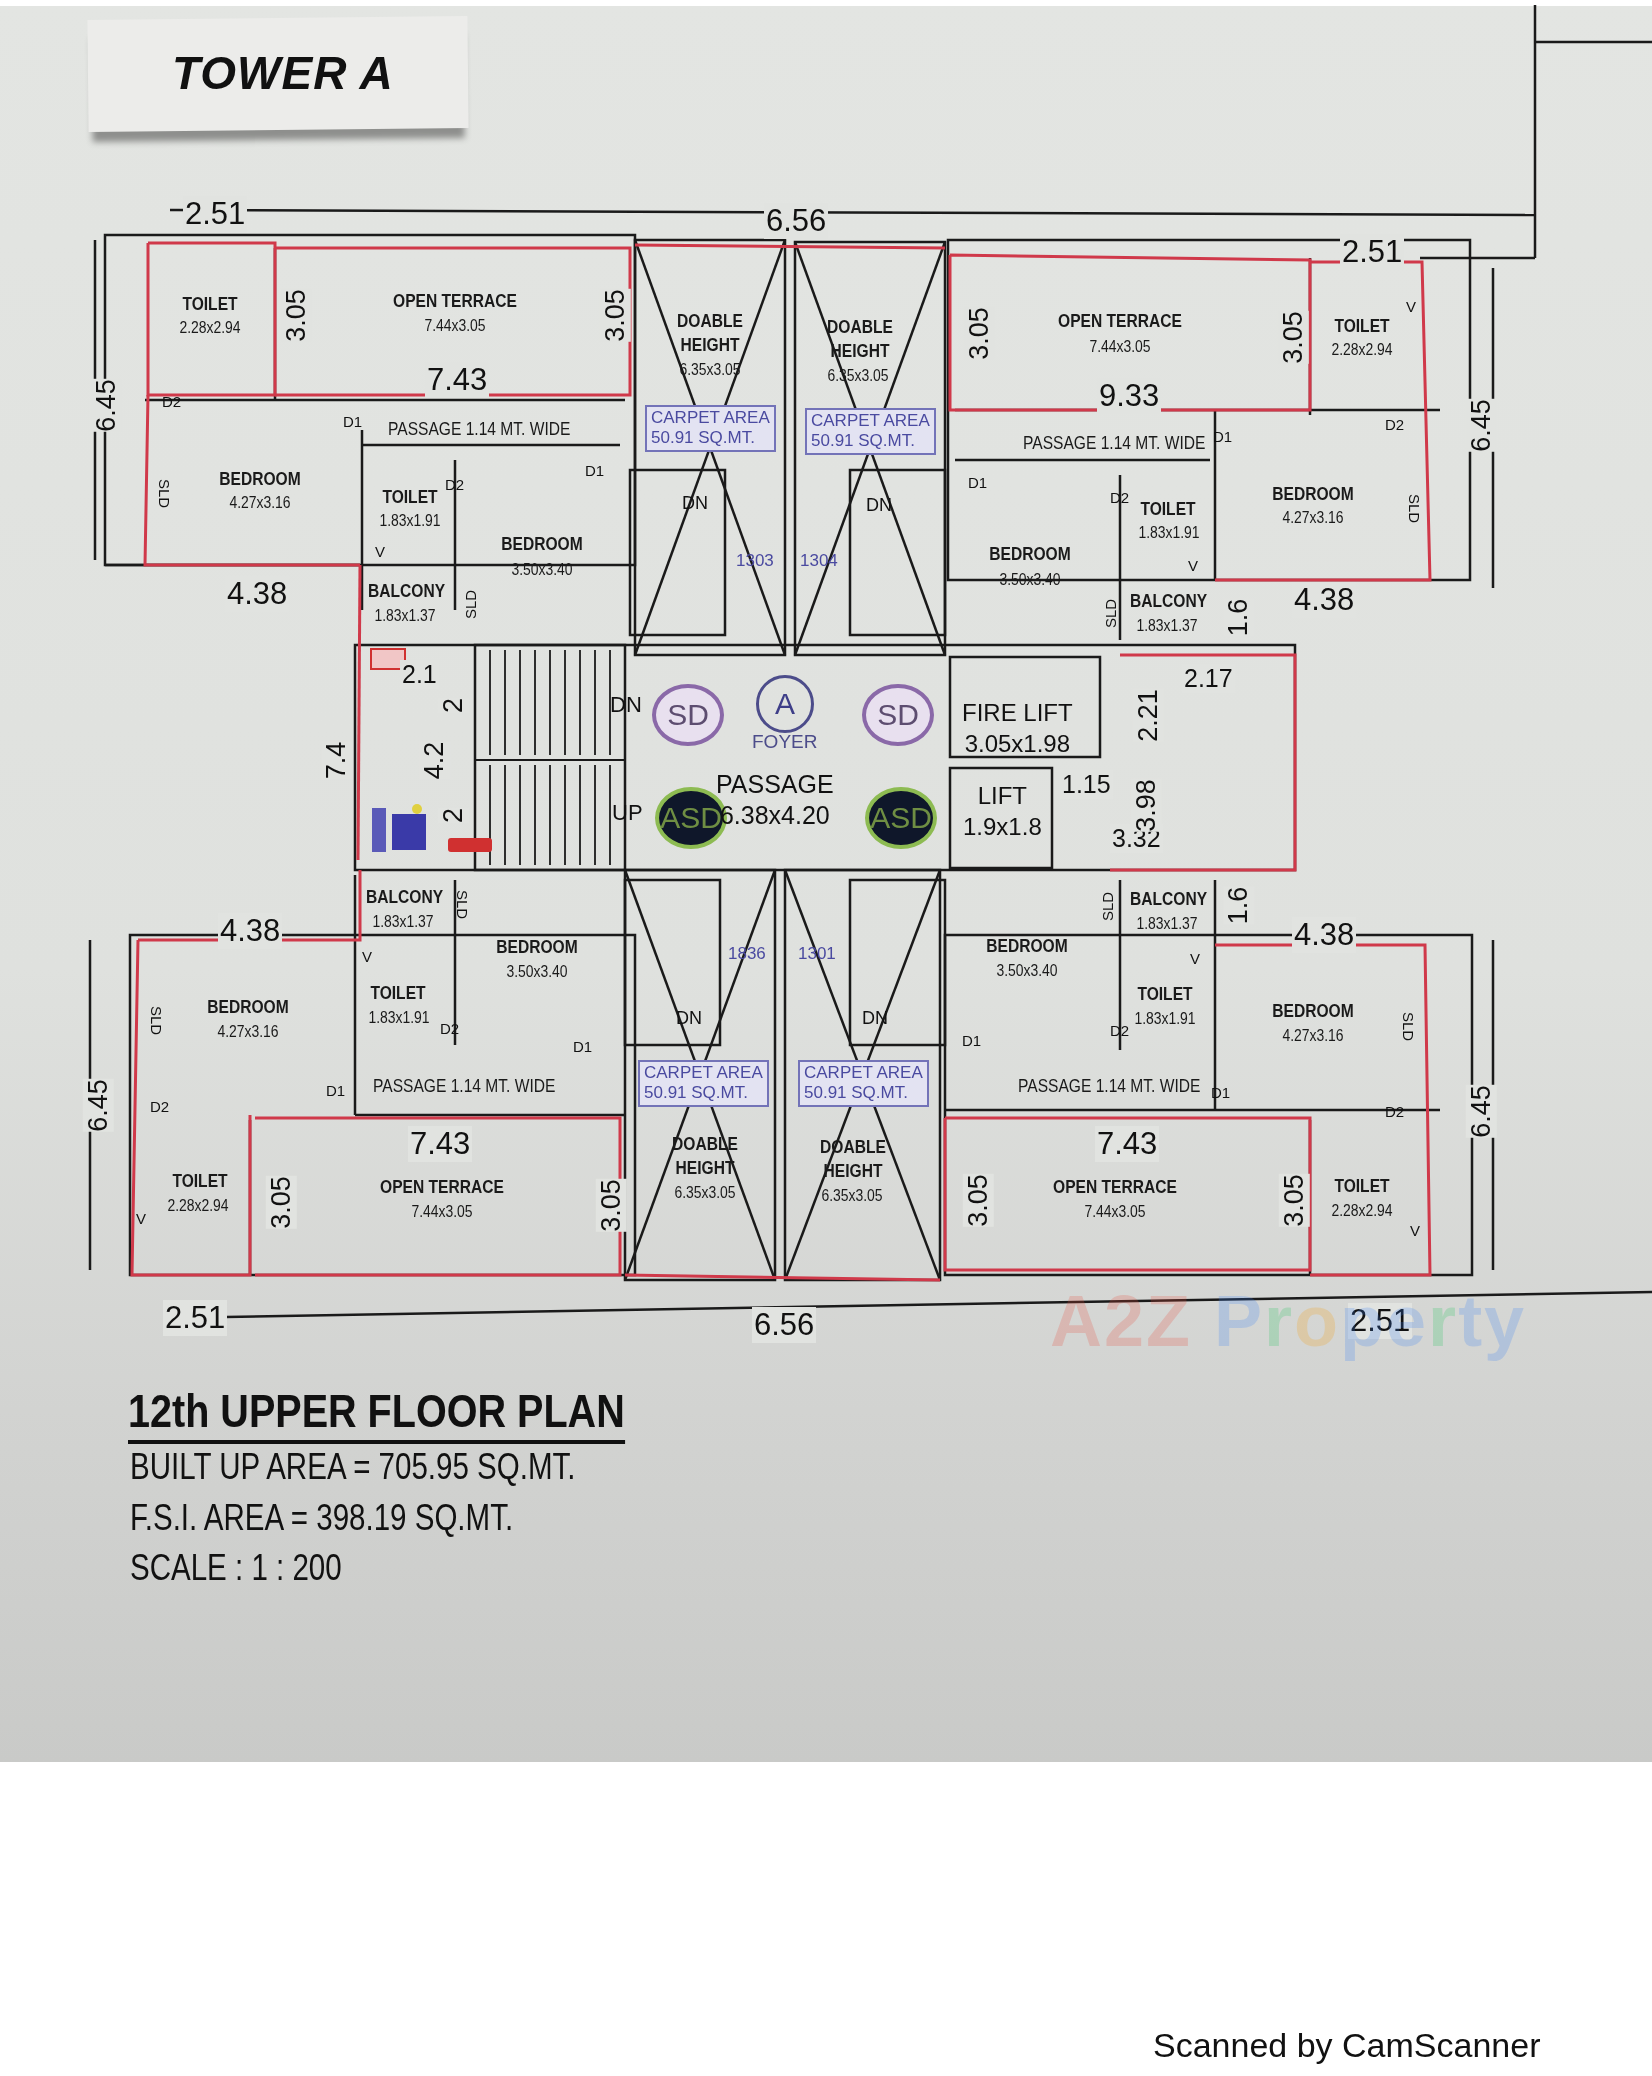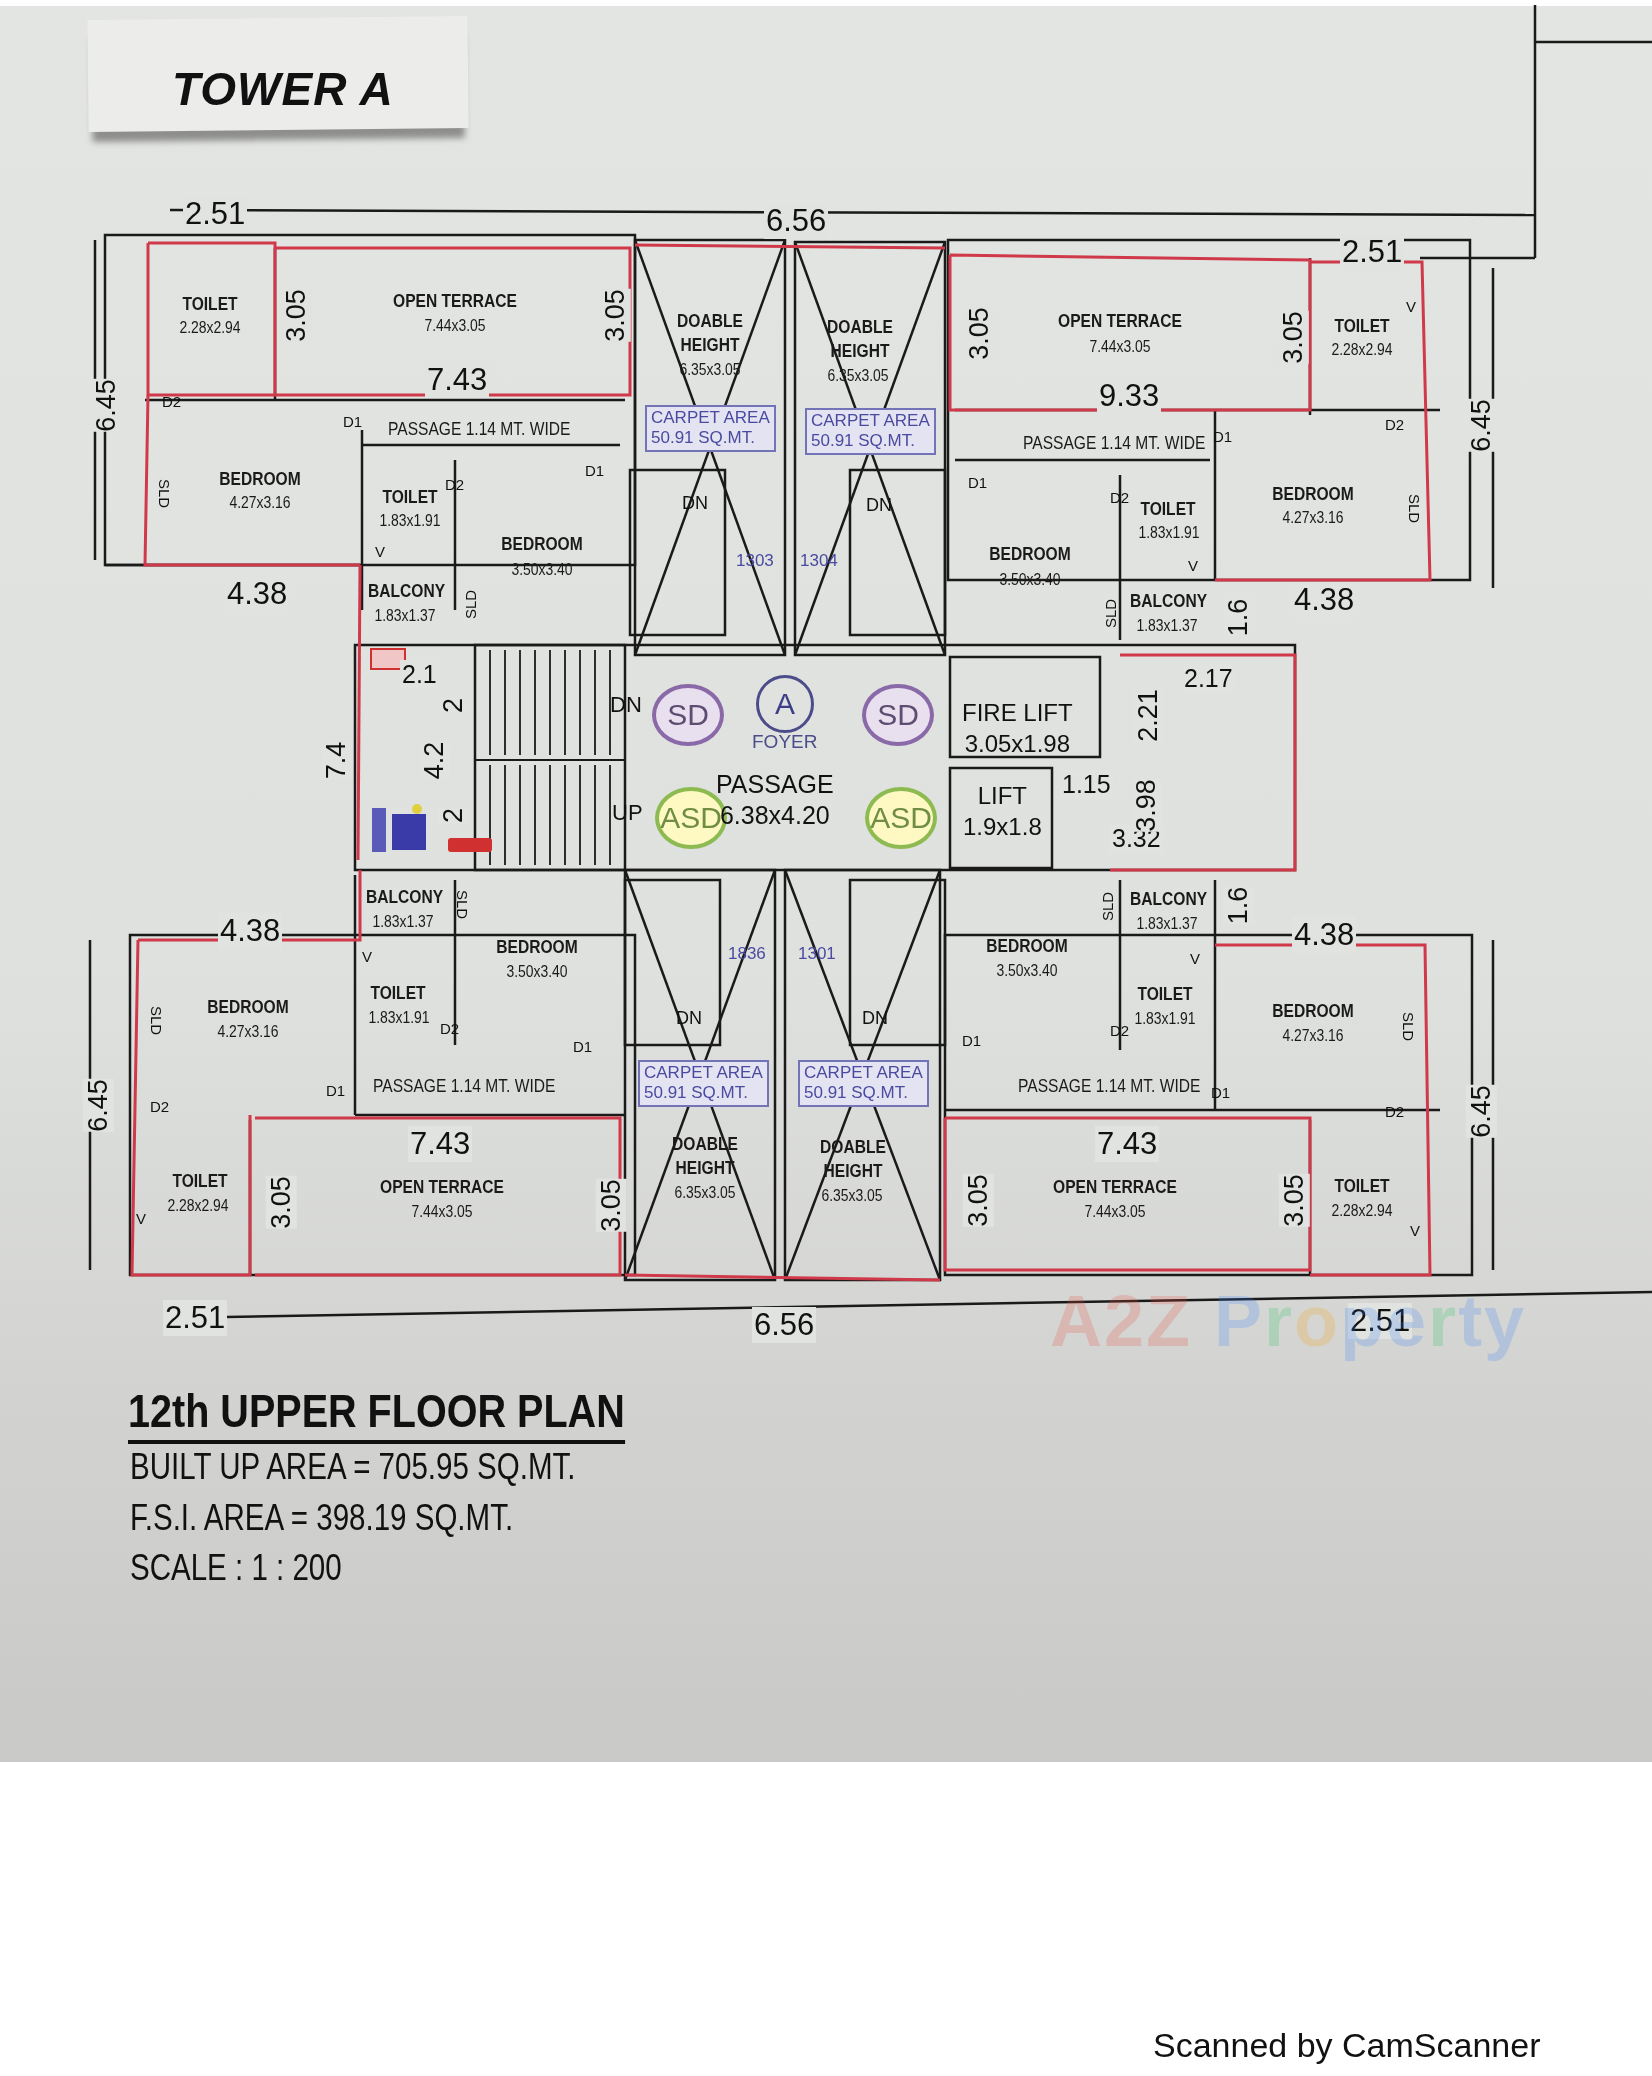--- a/index.html
+++ b/index.html
@@ -1,31 +1,31 @@
 <!DOCTYPE html>
 <html><head>
 <meta charset="utf-8">
 <style>
   html,body{margin:0;padding:0;}
   body{width:1652px;height:2076px;background:#ffffff;position:relative;overflow:hidden;font-family:"Liberation Sans",sans-serif;}
   .photo{position:absolute;left:0;top:0;width:1652px;height:1762px;background:linear-gradient(180deg,#e3e5e2 0%,#dfe1de 55%,#d2d3d1 80%,#c9cac8 100%);}
   .photo-edge{position:absolute;left:0;top:0;width:1652px;height:6px;background:#fff;}
   .tower-card{position:absolute;left:88px;top:18px;width:380px;height:112px;background:#ececea;box-shadow:0 14px 6px -4px #8e8f8d;transform:rotate(-0.6deg);}
-  .tower-title{position:absolute;left:80px;top:34px;font-weight:bold;font-style:italic;font-size:46px;color:#111;letter-spacing:1px;margin-top:16px;}
+  .tower-title{position:absolute;left:80px;top:34px;font-weight:bold;font-style:italic;font-size:46px;color:#111;letter-spacing:1px;}
   svg.plan{position:absolute;left:0;top:0;}
   .lbl{position:absolute;font-family:"Liberation Sans",sans-serif;color:#1a1a1a;text-align:center;line-height:1.15;transform:scaleX(0.82);transform-origin:center;white-space:nowrap;}
   .room-name{font-size:19px;font-weight:bold;}
   .room-dim{font-size:17px;}
   .dim{position:absolute;font-size:31px;color:#111;background:#e1e3e0;padding:0 2px;white-space:nowrap;}
   .dimv{position:absolute;font-size:27px;color:#111;background:#e1e3e0;transform:rotate(-90deg);transform-origin:center;white-space:nowrap;}
   .carpet{position:absolute;border:2px solid #7373b8;background:#e3e3f2;color:#4a4aa0;font-size:17px;line-height:1.2;padding:1px 4px;white-space:nowrap;}
   .unitno{position:absolute;color:#4a4aa0;font-size:17px;}
   .badge{position:absolute;border-radius:50%;text-align:center;font-size:30px;}
   .badge-sd{width:64px;height:54px;line-height:54px;border:4px solid #8a69a8;color:#5d4d70;background:#e8e0ef;}
-  .badge-asd{width:64px;height:54px;line-height:54px;border:4px solid #8dbb52;color:#6f8e43;background:#fef9c3;}
+  .badge-asd{width:64px;height:54px;line-height:54px;border:4px solid #8dbb52;color:#6f8e43;background:#0f172a;}
   .badge-a{width:52px;height:52px;line-height:52px;border:3px solid #4c4c8a;color:#3e3e88;font-size:30px;}
   .foyer{position:absolute;color:#4c4c8a;font-size:19px;}
   .passage-main{position:absolute;font-size:25px;color:#111;text-align:center;line-height:1.25;}
   .core-lbl{position:absolute;font-size:24px;color:#111;text-align:center;line-height:1.3;}
   .tiny{position:absolute;font-size:15px;color:#111;}
   .stair-lbl{position:absolute;font-size:22px;color:#111;}
   .watermark{position:absolute;left:1050px;top:1280px;font-size:72px;font-weight:bold;letter-spacing:2px;opacity:0.22;}
   .wm-a{color:#e74c3c;} .wm-2{color:#e74c3c;} .wm-p{color:#3b82f6;} .wm-r{color:#22c55e;} .wm-o{color:#f59e0b;} .wm-e{color:#22c55e;} .wm-t{color:#3b82f6;}
   .plan-title{position:absolute;left:128px;top:1384px;font-weight:bold;font-size:46px;color:#111;transform:scaleX(0.86);transform-origin:left;border-bottom:4px solid #111;padding-bottom:2px;}
   .stat{position:absolute;left:130px;font-size:36px;color:#111;transform:scaleX(0.82);transform-origin:left;}

